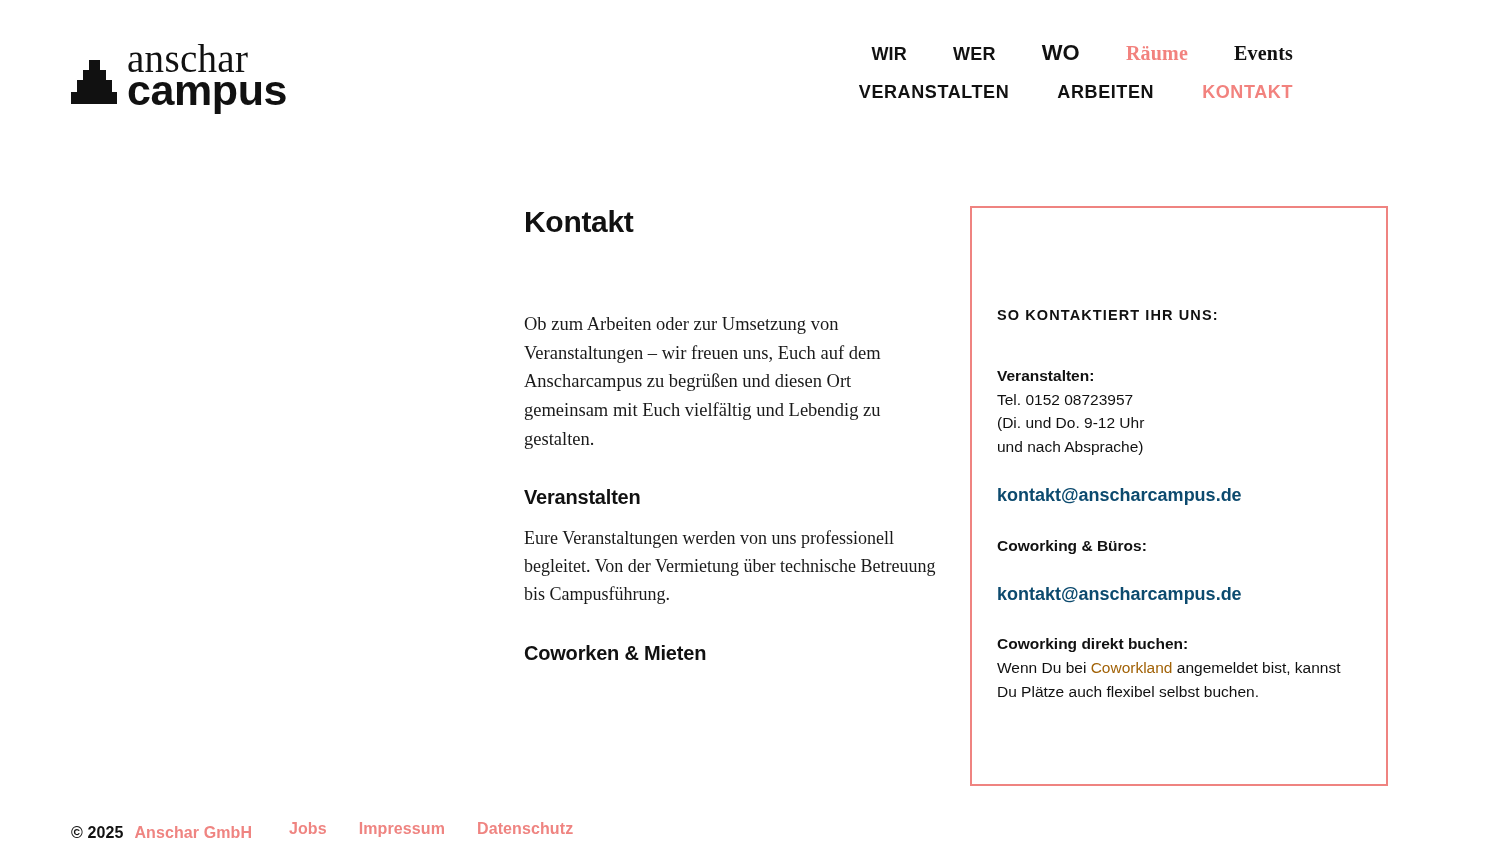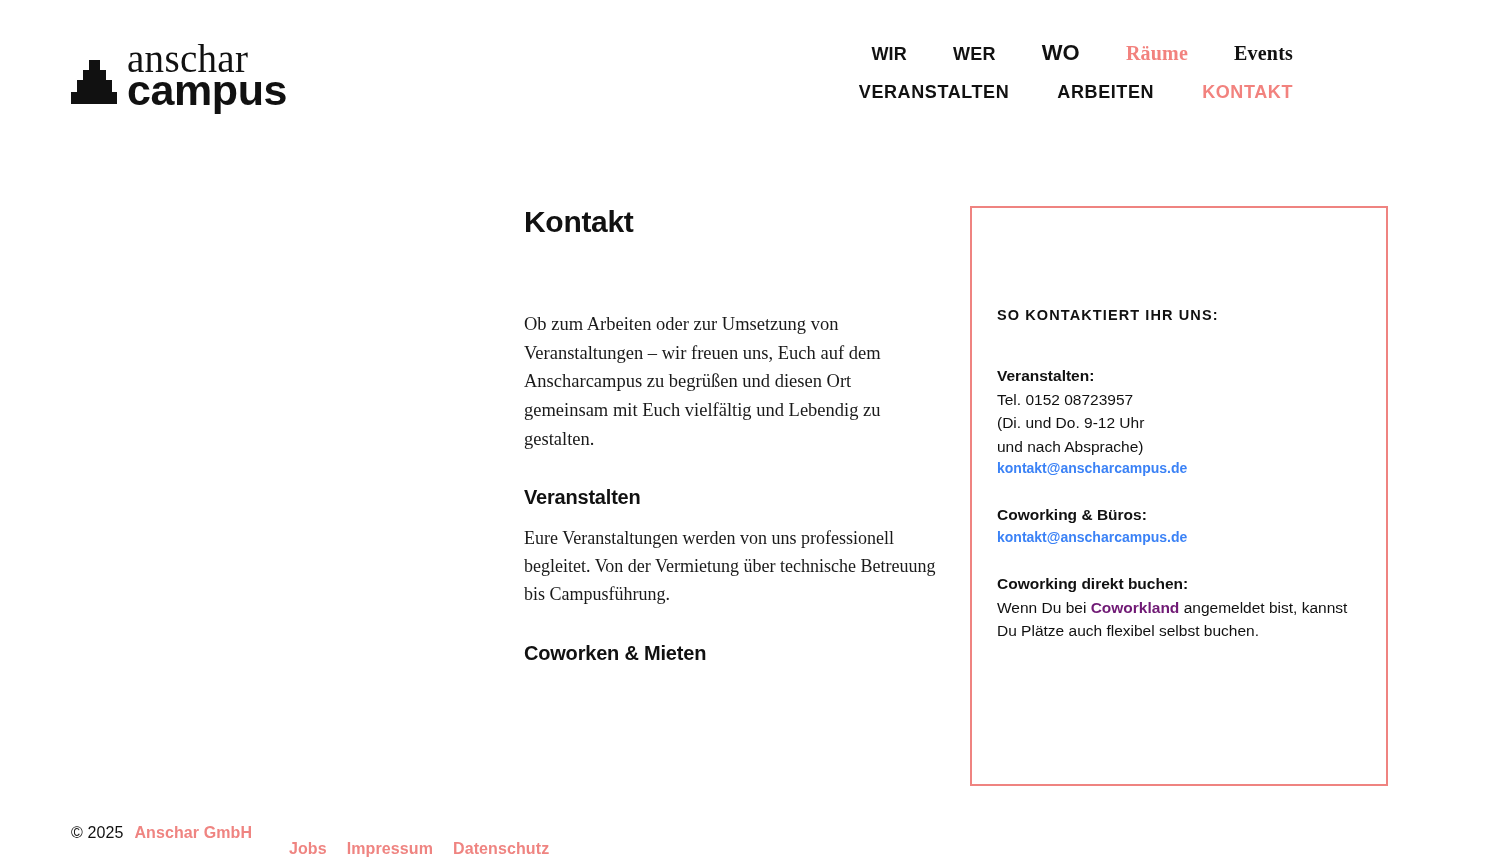--- a/index.html
+++ b/index.html
@@ -44,30 +44,30 @@
   .contact-box{
     position:absolute;left:970px;top:6px;width:418px;height:580px;
     border:2px solid #ef8380;background:#fff;
   }
   .cb-inner{padding:99px 0 0 25px;}
   .cb-heading{font-size:14.5px;font-weight:700;letter-spacing:1.1px;color:#111;}
   .cb-group{margin-top:41px;}
   .cb-group.tight{margin-top:24px;}
   .cb-label{font-size:15.5px;font-weight:700;color:#111;line-height:1.52;}
   .cb-line{font-size:15.5px;font-weight:400;color:#111;line-height:1.52;}
-  .cb-link{font-size:14px;font-weight:700;color:#3b82f6;line-height:1.52;text-decoration:none;cursor:pointer;display:inline-block;}
+  .cb-link{font-size:18px;font-weight:700;color:#0c4a6e;line-height:1.52;text-decoration:none;cursor:pointer;display:inline-block;margin-top:24px;}
   .cb-para{font-size:15.5px;font-weight:400;color:#111;line-height:1.52;max-width:362px;}
-  .cb-inline-link{color:#701a75;text-decoration:none;cursor:pointer;font-weight:bold;}
+  .cb-inline-link{color:#a16207;text-decoration:none;cursor:pointer;}
 
   
   .footer{position:absolute;left:0;bottom:0;width:1500px;height:90px;}
   .footer-left{position:absolute;left:71px;top:48px;display:flex;align-items:baseline;}
-  .copy{font-size:16px;font-weight:400;color:#111;letter-spacing:.1px;}
+  .copy{font-size:16px;font-weight:700;color:#111;letter-spacing:.1px;}
   .footer-brand{font-size:16px;font-weight:700;color:#ef8481;margin-left:11px;letter-spacing:.1px;cursor:pointer;text-decoration:none;}
-  .footer-links{position:absolute;left:289px;top:64px;display:flex;gap:20px;}
+  .footer-links{position:absolute;left:289px;top:44px;display:flex;gap:32px;}
   .footer-link{font-size:16px;font-weight:700;color:#ef8481;cursor:pointer;text-decoration:none;letter-spacing:.1px;white-space:nowrap;}
 </style>
 </head>
 <body>
 
 <div class="page">
 
   <header class="header">
 
     <a class="logo">

